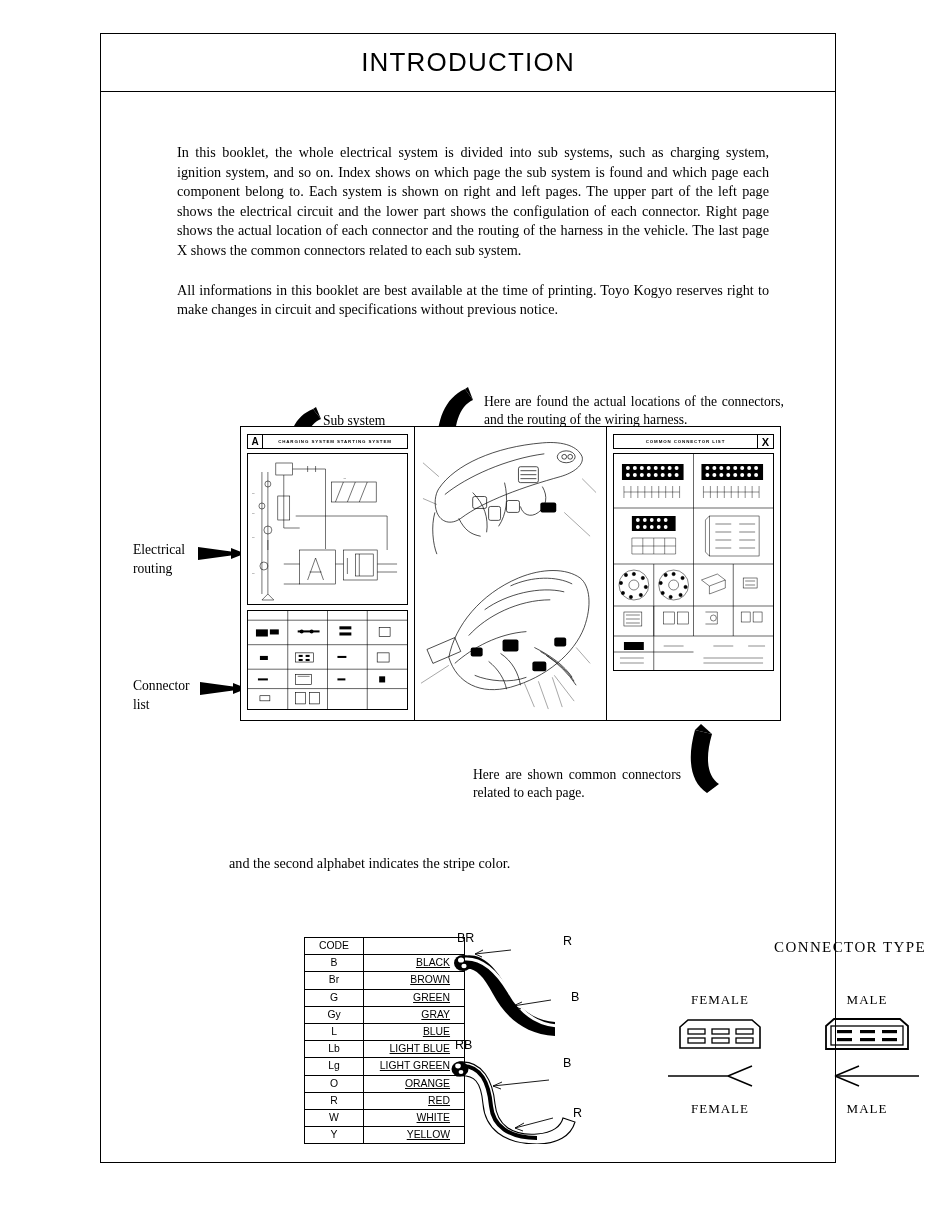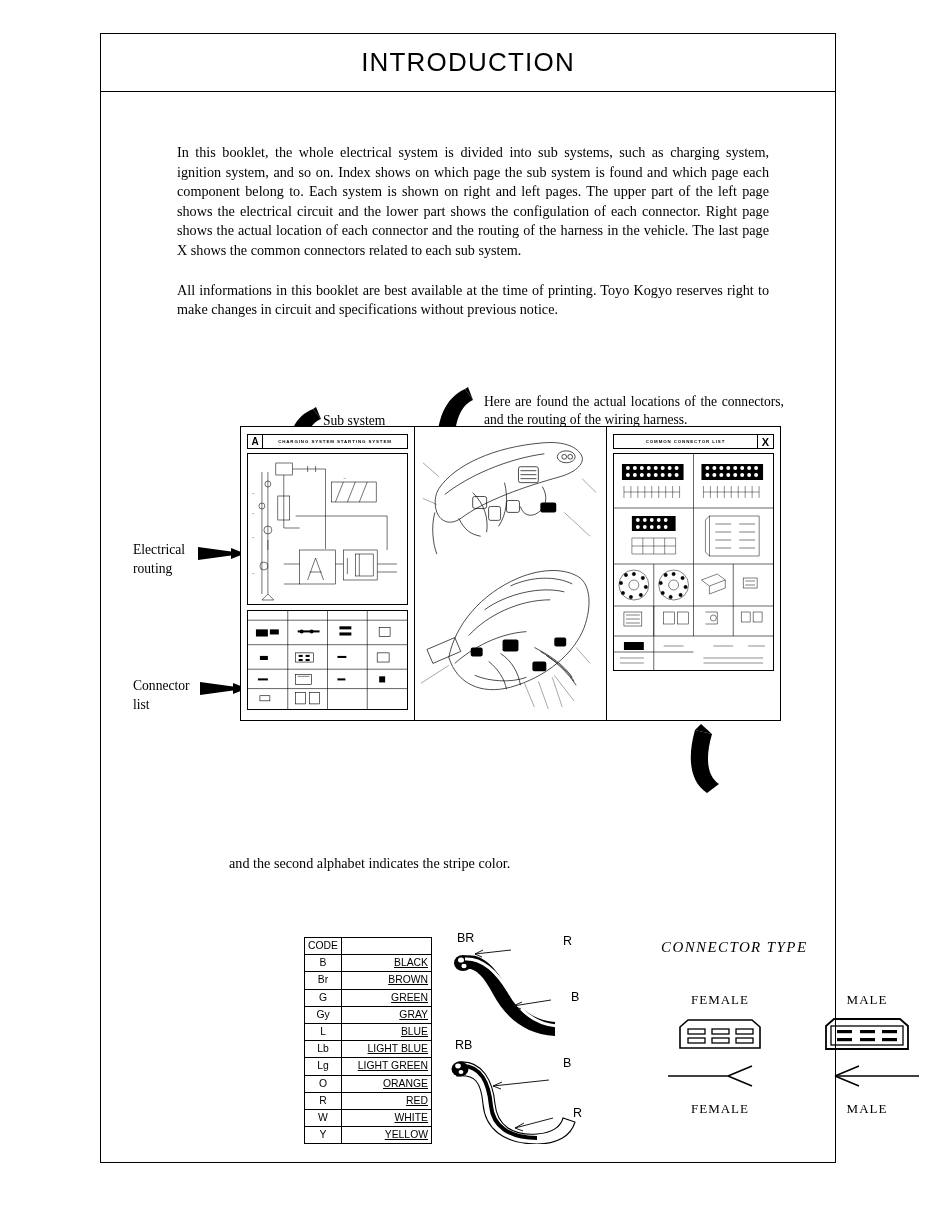--- a/index.html
+++ b/index.html
@@ -42,32 +42,32 @@
 
   .circuit-box{margin-top:4px;height:150px;border:1px solid #000;position:relative;overflow:hidden;background:#fff;}
   .cl-box{margin-top:5px;height:98px;border:1px solid #000;position:relative;overflow:hidden;}
   .ccl-box{margin-top:4px;height:216px;border:1px solid #000;position:relative;overflow:hidden;}
 
   
   .wc-head{position:absolute;left:128px;top:820px;font-size:14.2px;line-height:19.6px;}
   .wc-head .lbl{letter-spacing:.4px;}
 
   table.codes{position:absolute;left:203px;top:903px;border-collapse:collapse;font-family:"Liberation Sans",sans-serif;font-size:10.4px;}
-  table.codes td{border:1px solid #000;height:16.2px;padding:0 3px;line-height:16.2px;}
+  table.codes td{border:1px solid #000;height:16.2px;padding:0 14px;line-height:16.2px;}
   table.codes td.c1{width:30px;text-align:center;}
   table.codes td.c2{width:76px;text-align:right;padding-left:10px;text-decoration:underline;}
   table.codes tr.hdr td.c1{text-align:center;}
 
   
   .wire-area{position:absolute;left:340px;top:896px;width:170px;height:215px;}
   .wlabel{position:absolute;font-family:"Liberation Sans",sans-serif;font-size:12.5px;}
 
   
   .ctype{position:absolute;left:560px;top:905px;width:265px;}
-  .ctype-title{text-align:left;font-size:15px;letter-spacing:1.4px;font-style:italic;}
+  .ctype-title{text-align:right;font-size:15px;letter-spacing:1.4px;}
   .ctype-row{display:flex;justify-content:space-between;margin-top:36px;}
   .ctype-col{width:118px;text-align:center;}
   .ctype-col .cap{font-size:13px;letter-spacing:1px;}
   .conn-fem{margin:9px auto 0;width:84px;height:33px;}
   .conn-male{margin:9px auto 0;width:84px;height:33px;}
   .arrow-sym{margin:11px auto 0;width:108px;height:22px;}
   .ctype-bottom{display:flex;justify-content:space-between;margin-top:10px;}
   .ctype-bottom .cap{width:118px;text-align:center;font-size:13px;letter-spacing:1px;}
 </style>
 </head>
@@ -113,20 +113,21 @@
   <div class="callout c-conn">
     <div>Connector</div>
     <div>list</div>
   </div>
   <div class="tri-arrow" style="left:99px;top:646px;">
     <svg width="48" height="17" viewBox="0 0 48 17">
       <path d="M0 2 L33 6.5 L33 3 L47 8.5 L33 14 L33 10.5 L0 15 Z" fill="#000"></path>
     </svg>
   </div>
 
+  <div class="callout c-bottom">Here are shown common connectors related to each page.</div>
   <div class="hook" style="left:580px;top:690px;">
     <svg width="40" height="72" viewBox="0 0 40 72">
       <path d="M26 69 C9 58, 6 34, 14 6 L31 10 C24 34, 26 52, 38 60 Z" fill="#000"></path>
       <path d="M14 6 L31 10 L20 0 Z" fill="#000"></path>
     </svg>
   </div>
 
   <div class="diagram">
 
     <div class="panel panel-left">

